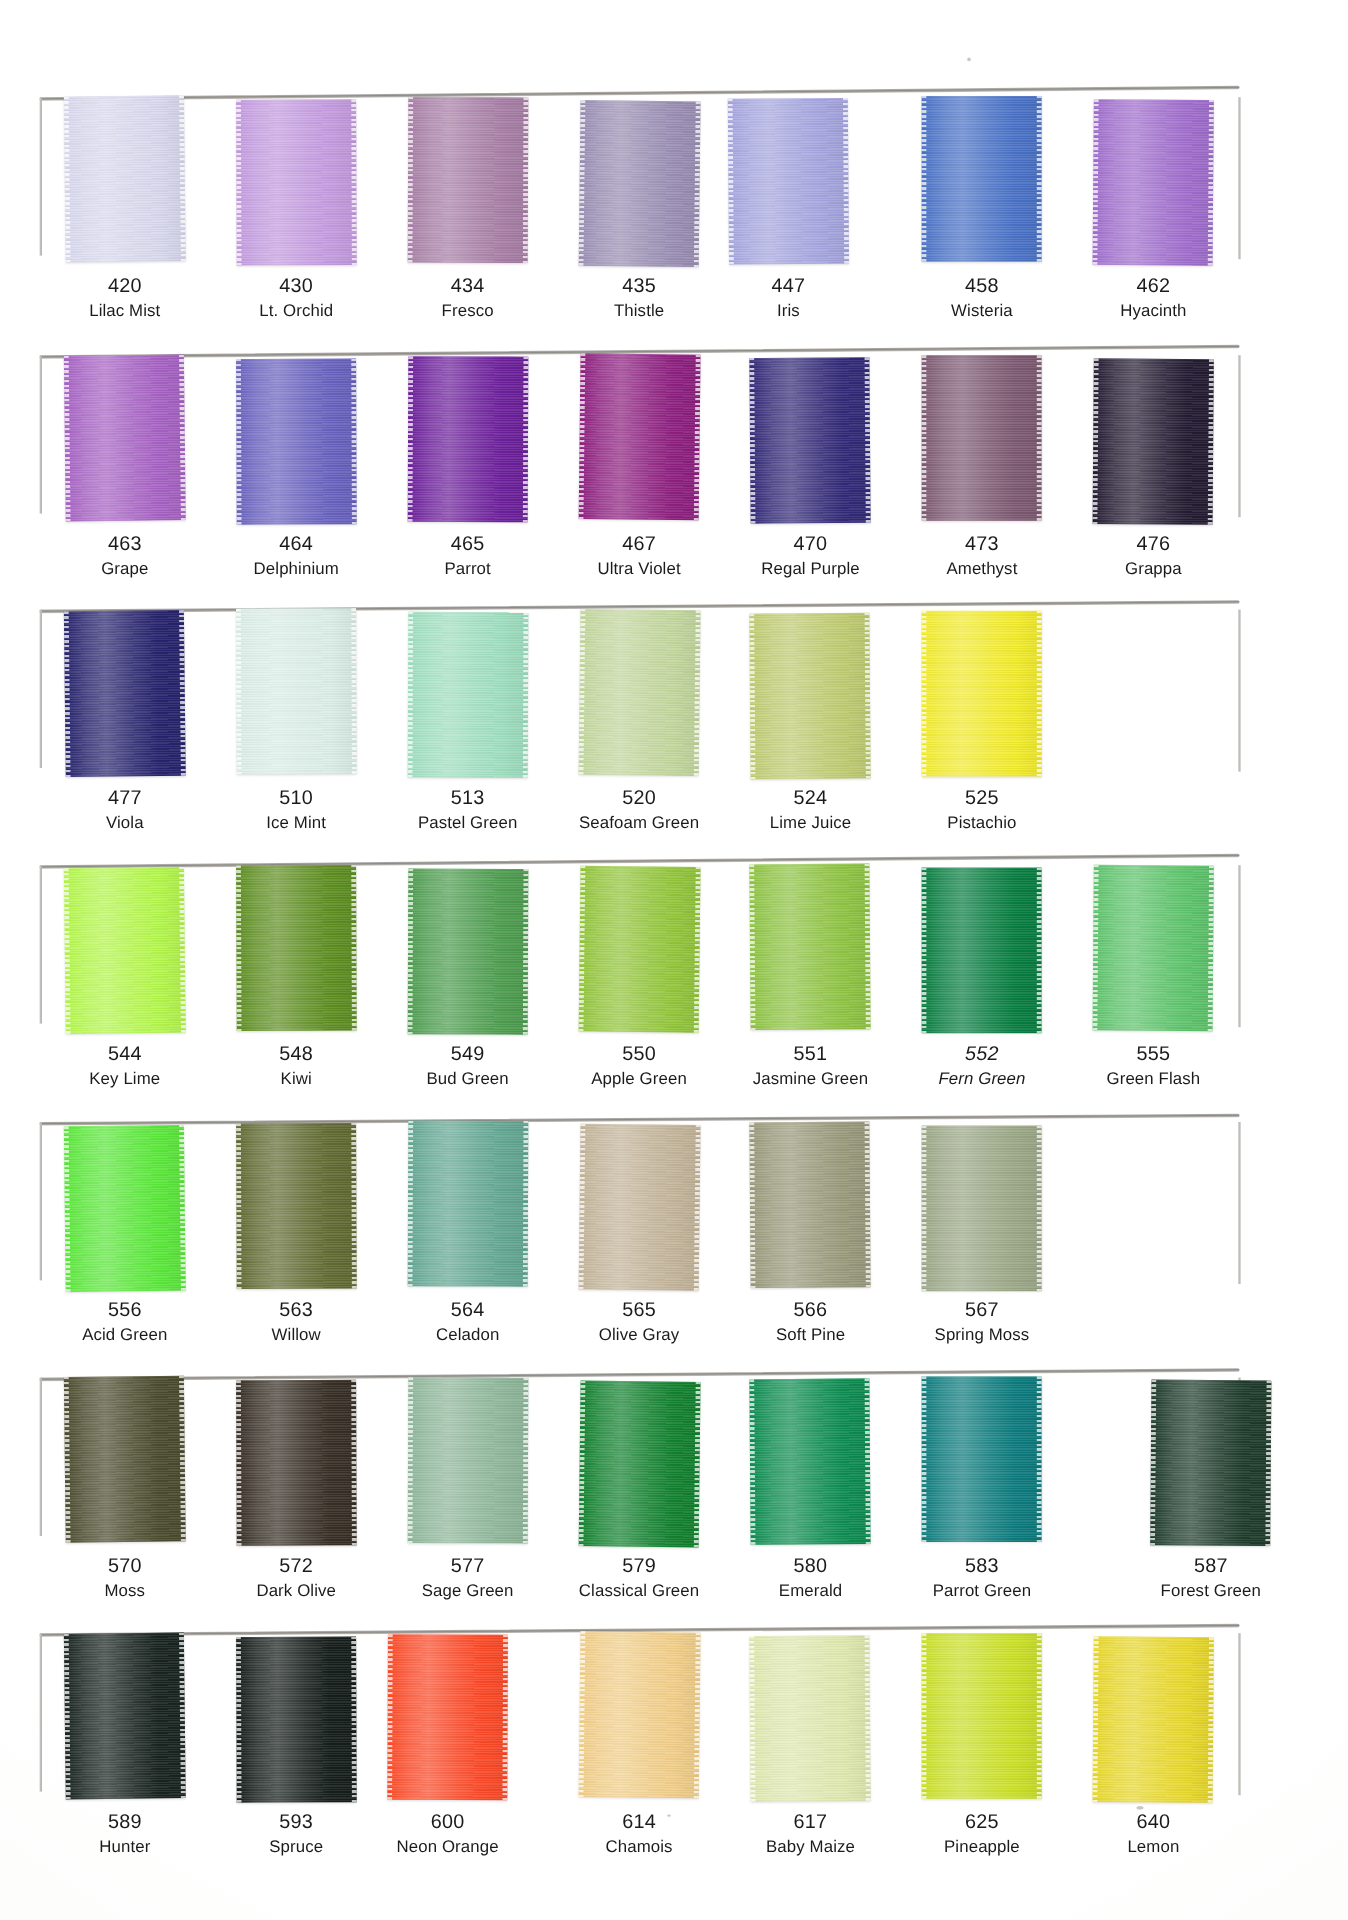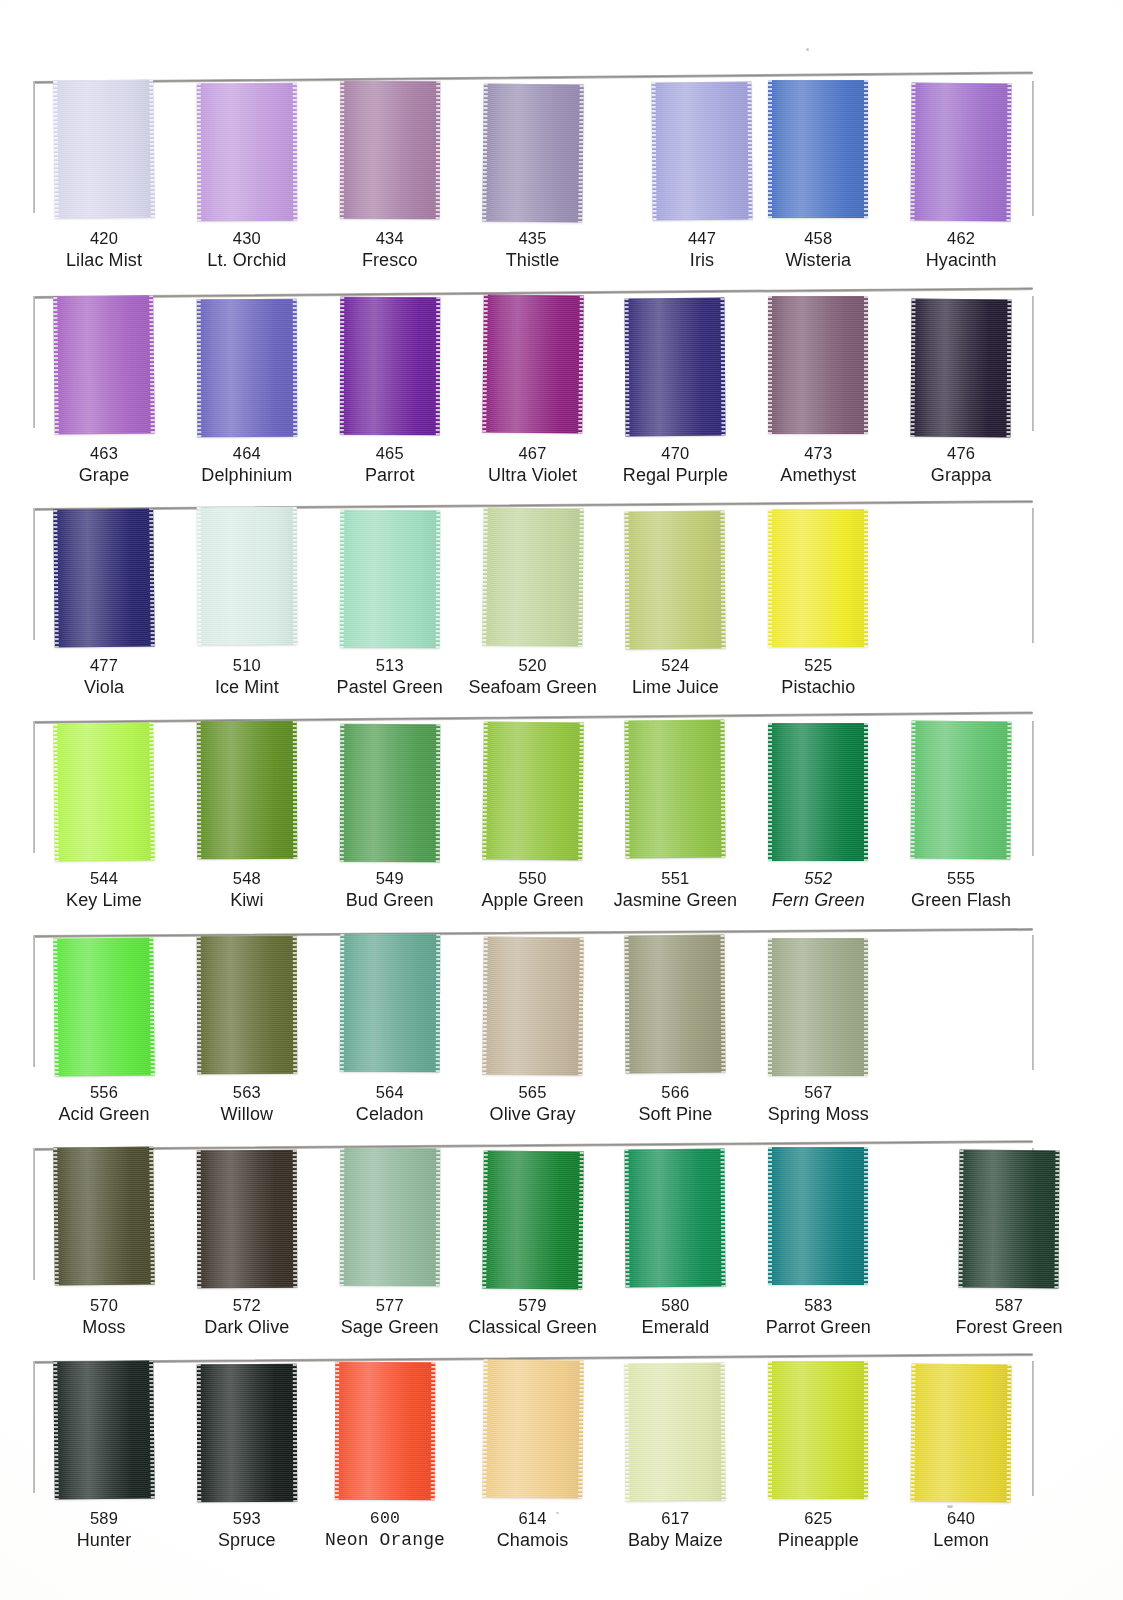--- a/index.html
+++ b/index.html
@@ -139,21 +139,21 @@
     width: 100%;
     text-align: center;
     color: #1b1b1b;
     line-height: 1.30;
   }
   .code {
     font-size: 16.5px;
     letter-spacing: 0.2px;
   }
   .name {
-    font-size: 18px;
+    font-size: 14px;
     letter-spacing: 0.1px;
     white-space: nowrap;
   }
 
   
   .speck {
     position: absolute;
     background: #c9c7c2;
     border-radius: 50%;
   }
@@ -217,21 +217,21 @@
             <div class="sheen"></div>
             <div class="edge edge-l"></div>
             <div class="edge edge-r"></div>
           </div>
         </div>
         <div class="label">
           <div class="code">435</div>
           <div class="name">Thistle</div>
         </div>
       </div>
-      <div class="cell" style="left: 598px;">
+      <div class="cell" style="left: 553px;">
         <div class="swatch-wrap" style="transform: translateX(-50%) rotate(-0.44deg); top: 10px;">
           <div class="swatch" style="background: rgb(166, 166, 224);">
             <div class="weave"></div>
             <div class="sheen"></div>
             <div class="edge edge-l"></div>
             <div class="edge edge-r"></div>
           </div>
         </div>
         <div class="label">
           <div class="code">447</div>
@@ -779,21 +779,21 @@
             <div class="sheen"></div>
             <div class="edge edge-l"></div>
             <div class="edge edge-r"></div>
           </div>
         </div>
         <div class="label">
           <div class="code">593</div>
           <div class="name">Spruce</div>
         </div>
       </div>
-      <div class="cell" style="left: 281px; font-family: Liberation Mono, monospace;">
+      <div class="cell" style="left: 269px;">
         <div class="swatch-wrap" style="transform: translateX(-50%) rotate(0.22deg); top: 10px;">
           <div class="swatch" style="background: rgb(252, 74, 40);">
             <div class="weave"></div>
             <div class="sheen"></div>
             <div class="edge edge-l"></div>
             <div class="edge edge-r"></div>
           </div>
         </div>
         <div class="label">
           <div class="code">600</div>

